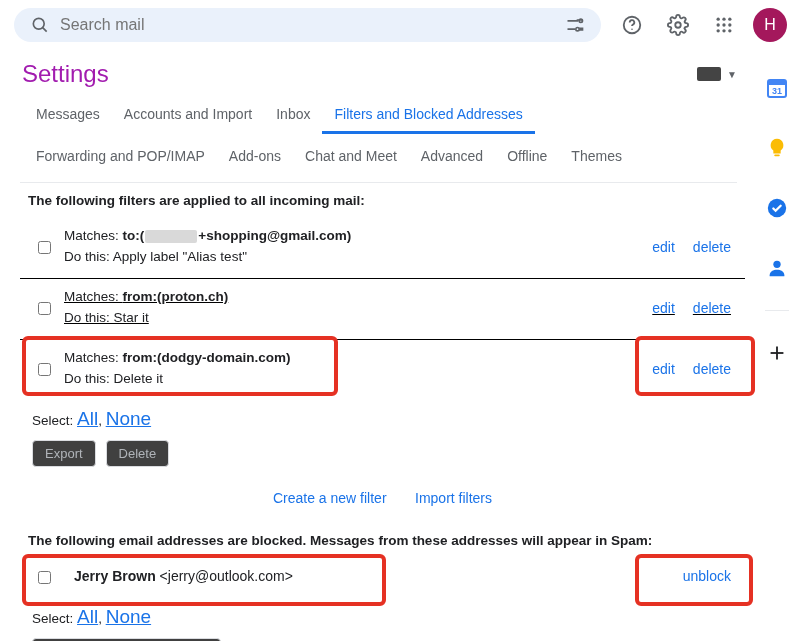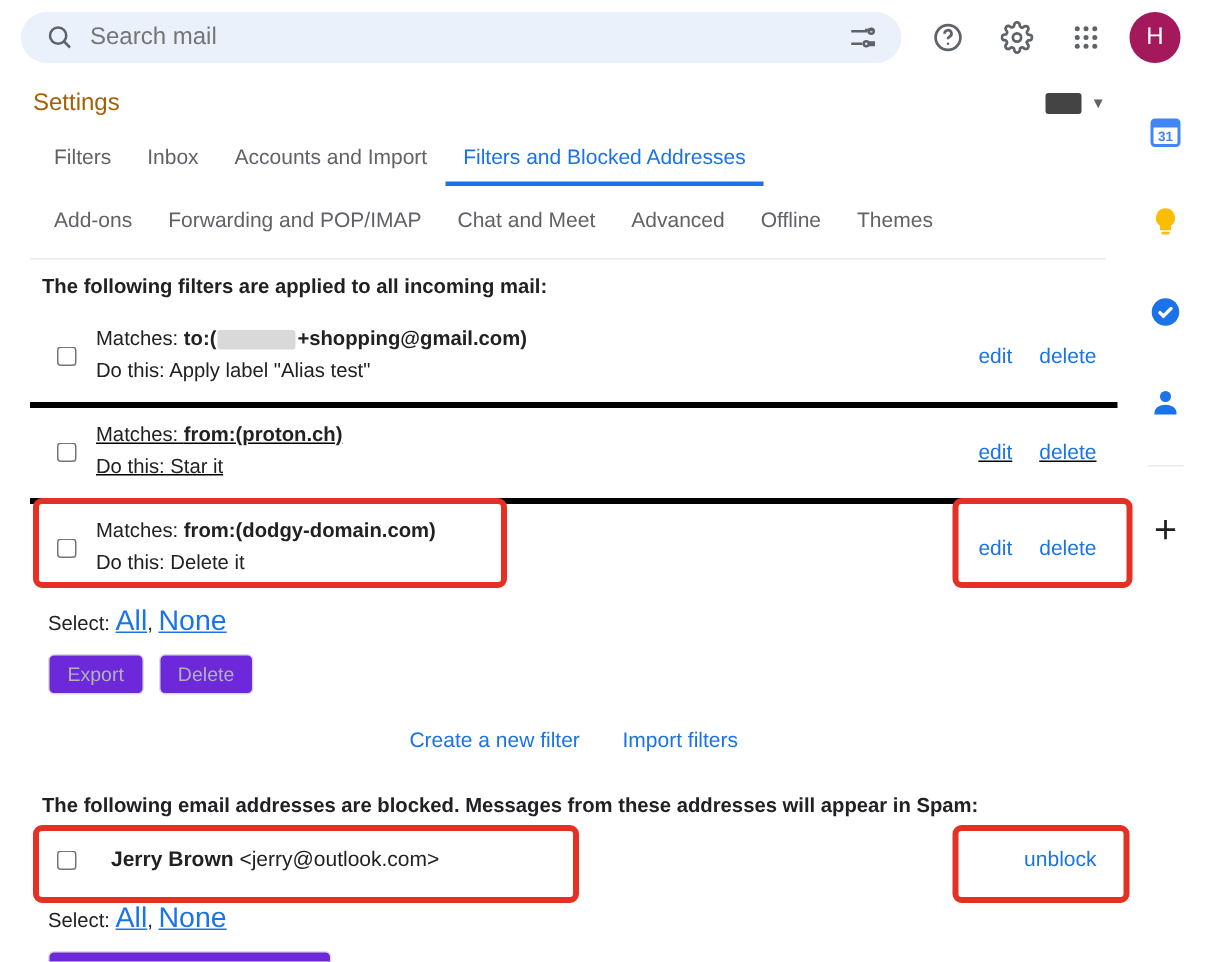--- a/index.html
+++ b/index.html
@@ -12,48 +12,48 @@
   .top-icons { display:flex; align-items:center; gap:12px; padding-right:4px;}
   .circ-btn { width:34px; height:34px; border-radius:50%; display:flex; align-items:center; justify-content:center; color:#5f6368; cursor:pointer;}
   .avatar { width:34px; height:34px; border-radius:50%; background:#a4185c; color:#fff; display:flex; align-items:center; justify-content:center; font-weight:500; font-size:16px;}
 
   .content-row { display:flex; }
   .main-col { flex:1; padding: 4px 4px 0 20px; position:relative; }
   .side-rail { width:56px; display:flex; flex-direction:column; align-items:center; gap:24px; padding-top:20px; border-left:0px solid #eee;}
   .rail-item { width:36px; height:36px; display:flex; align-items:center; justify-content:center; cursor:pointer;}
 
   .settings-header { display:flex; align-items:center; justify-content:space-between; padding: 6px 8px 8px 2px;}
-  .settings-title { font-size:16px; color:#a16207; font-weight:400;}
+  .settings-title { font-size:24px; color:#a21caf; font-weight:400;}
   .input-tool { font-size:14px; color:#5f6368; display:flex; align-items:center; gap:2px;}
 
   .tabs { display:flex; flex-wrap:wrap; gap:0; border-bottom:0; padding-left:4px;}
   .tab { padding:10px 12px 10px 12px; font-size:14px; color:#5f6368; cursor:pointer; white-space:nowrap;}
   .tab.active { color:#1a73e8; border-bottom:3px solid #1a73e8; font-weight:500; padding-bottom:9px;}
   .tabs-row2 { padding-top:4px; padding-left:4px; padding-bottom:6px;}
 
   .divider { border:none; border-top:1px solid #e8eaed; margin:2px 8px 0 0;}
 
   .section-intro { font-size:13.5px; color:#202124; font-weight:700; padding:10px 0 10px 8px;}
 
-  .filter-row { display:flex; align-items:center; padding:8px 10px 10px 4px; border-bottom:4px solid #000000; position:relative;}
+  .filter-row { display:flex; align-items:center; padding:8px 10px 10px 4px; border-bottom:1px solid #000000; position:relative;}
   .filter-row.last { border-bottom:none; }
   .chk-cell { width:40px; display:flex; justify-content:center; padding-top:2px;}
   .chk { width:13px; height:13px; }
   .filter-text { flex:1; font-size:13.5px; color:#202124; line-height:1.55;}
   .filter-text .match-label { font-weight:400; }
   .filter-text .match-val { font-weight:700; }
   .filter-text .redact { display:inline-block; width:52px; height:13px; background:#d9d9d9; border-radius:2px; vertical-align:middle; margin:0 1px;}
   .actions { display:flex; gap:18px; padding-right:4px;}
   .link { color:#1a73e8; font-size:14px; cursor:pointer;}
 
   .select-row { font-size:13.5px; color:#202124; padding:8px 0 6px 12px;}
   .select-row .link { font-size:19px;text-decoration:underline;}
 
   .btn-row { display:flex; gap:10px; padding:4px 0 8px 12px;}
-  .gbtn { font-size:13px; padding:5px 12px; border:1px solid #dadce0; border-radius:4px; background:#6d28d9; color:#b0b4b9; cursor:default;}
+  .gbtn { font-size:13px; padding:5px 12px; border:1px solid #dadce0; border-radius:4px; background:#404040; color:#b0b4b9; cursor:default;}
 
   .center-links { text-align:center; padding:14px 0 16px 0;}
   .center-links .link { margin:0 12px; font-size:14px;text-align:right;}
 
   .blocked-row { display:flex; align-items:flex-end; padding:10px 10px 14px 4px; position:relative;}
   .blocked-text { flex:1; font-size:14px; color:#202124; padding-left:10px;}
   .blocked-text .bname { font-weight:700; }
 
   .hl { position:absolute; border:4px solid #e53123; border-radius:6px; pointer-events:none;}
 
@@ -116,28 +116,28 @@
 
     <div class="settings-header">
       <div class="settings-title">Settings</div>
       <div class="input-tool">
         <span class="keyboard-glyph"></span>
         <span style="font-size:10px; margin-left:4px;">▼</span>
       </div>
     </div>
 
     <div class="tabs" id="tabs-row1">
-        <div class="tab">Filters</div>
+        <div class="tab">Messages</div>
+        <div class="tab">Accounts and Import</div>
         <div class="tab">Inbox</div>
-        <div class="tab">Accounts and Import</div>
         <div class="tab active">Filters and Blocked Addresses</div>
       </div>
     <div class="tabs tabs-row2" id="tabs-row2">
+        <div class="tab">Forwarding and POP/IMAP</div>
         <div class="tab">Add-ons</div>
-        <div class="tab">Forwarding and POP/IMAP</div>
         <div class="tab">Chat and Meet</div>
         <div class="tab">Advanced</div>
         <div class="tab">Offline</div>
         <div class="tab">Themes</div>
       </div>
     <hr class="divider">
 
     <div class="section-intro">The following filters are applied to all incoming mail:</div>
 
     <div id="filters-list">

